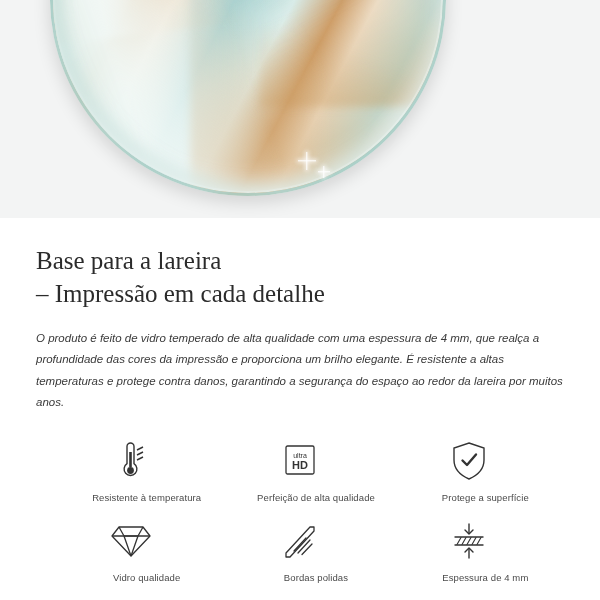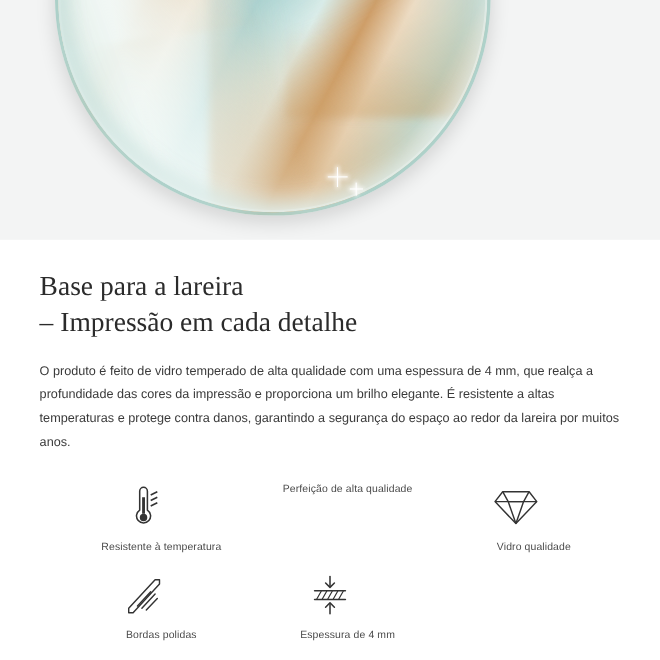--- a/index.html
+++ b/index.html
@@ -153,20 +153,21 @@
     margin: 0 0 18px 0;
   }
   .headline .l2 { display: block; }
 
   .paragraph {
     font-size: 11.5px;
     line-height: 1.85;
     color: #3a3a3a;
     margin: 0;
     max-width: 540px;
+    font-style: italic;
   }
 
   
   .features {
     margin-top: 26px;
     display: grid;
     grid-template-columns: repeat(3, 1fr);
     row-gap: 16px;
     padding: 0 10px;
   }
@@ -228,23 +229,39 @@
             <circle cx="16.5" cy="29.5" r="3.4" fill="#333" stroke="none"></circle>
             <line x1="23" y1="9" x2="29" y2="6"></line>
             <line x1="23" y1="14" x2="29" y2="11"></line>
             <line x1="23" y1="19" x2="29" y2="16"></line>
           </svg>
         </div>
         <div class="cap">Resistente à temperatura</div>
       </div>
 
       <div class="feature">
+        <div class="ico">
+          <svg width="40" height="36" viewBox="0 0 40 36">
+            <rect x="6" y="3" width="28" height="28" rx="1.5" fill="none" stroke="#333" stroke-width="1.3"></rect>
+            <text x="20" y="15" font-family="Liberation Sans, sans-serif" font-size="7" fill="#333" text-anchor="middle">ultra</text>
+            <text x="20" y="26" font-family="Liberation Sans, sans-serif" font-size="11" font-weight="bold" fill="#333" text-anchor="middle">HD</text>
+          </svg>
+        </div>
         <div class="cap">Perfeição de alta qualidade</div>
       </div>
 
+      <div class="feature">
+        <div class="ico">
+          <svg width="38" height="42" viewBox="0 0 38 42">
+            <path d="M19 3 L34 8 V20 C34 29 27 35.5 19 39 C11 35.5 4 29 4 20 V8 Z" fill="none" stroke="#333" stroke-width="1.4"></path>
+            <path d="M12.5 20.5 L17 25 L26 14.5" fill="none" stroke="#333" stroke-width="2.4" stroke-linecap="round" stroke-linejoin="round"></path>
+          </svg>
+        </div>
+        <div class="cap">Protege a superfície</div>
+      </div>
 
       <div class="feature">
         <div class="ico">
           <svg width="42" height="36" viewBox="0 0 42 36" fill="none" stroke="#333" stroke-width="1.3" stroke-linejoin="round">
             <path d="M9 4 H33 L40 13 L21 33 L2 13 Z"></path>
             <path d="M2 13 H40"></path>
             <path d="M9 4 L14 13 L21 33"></path>
             <path d="M33 4 L28 13 L21 33"></path>
             <path d="M14 13 H28"></path>
           </svg>

